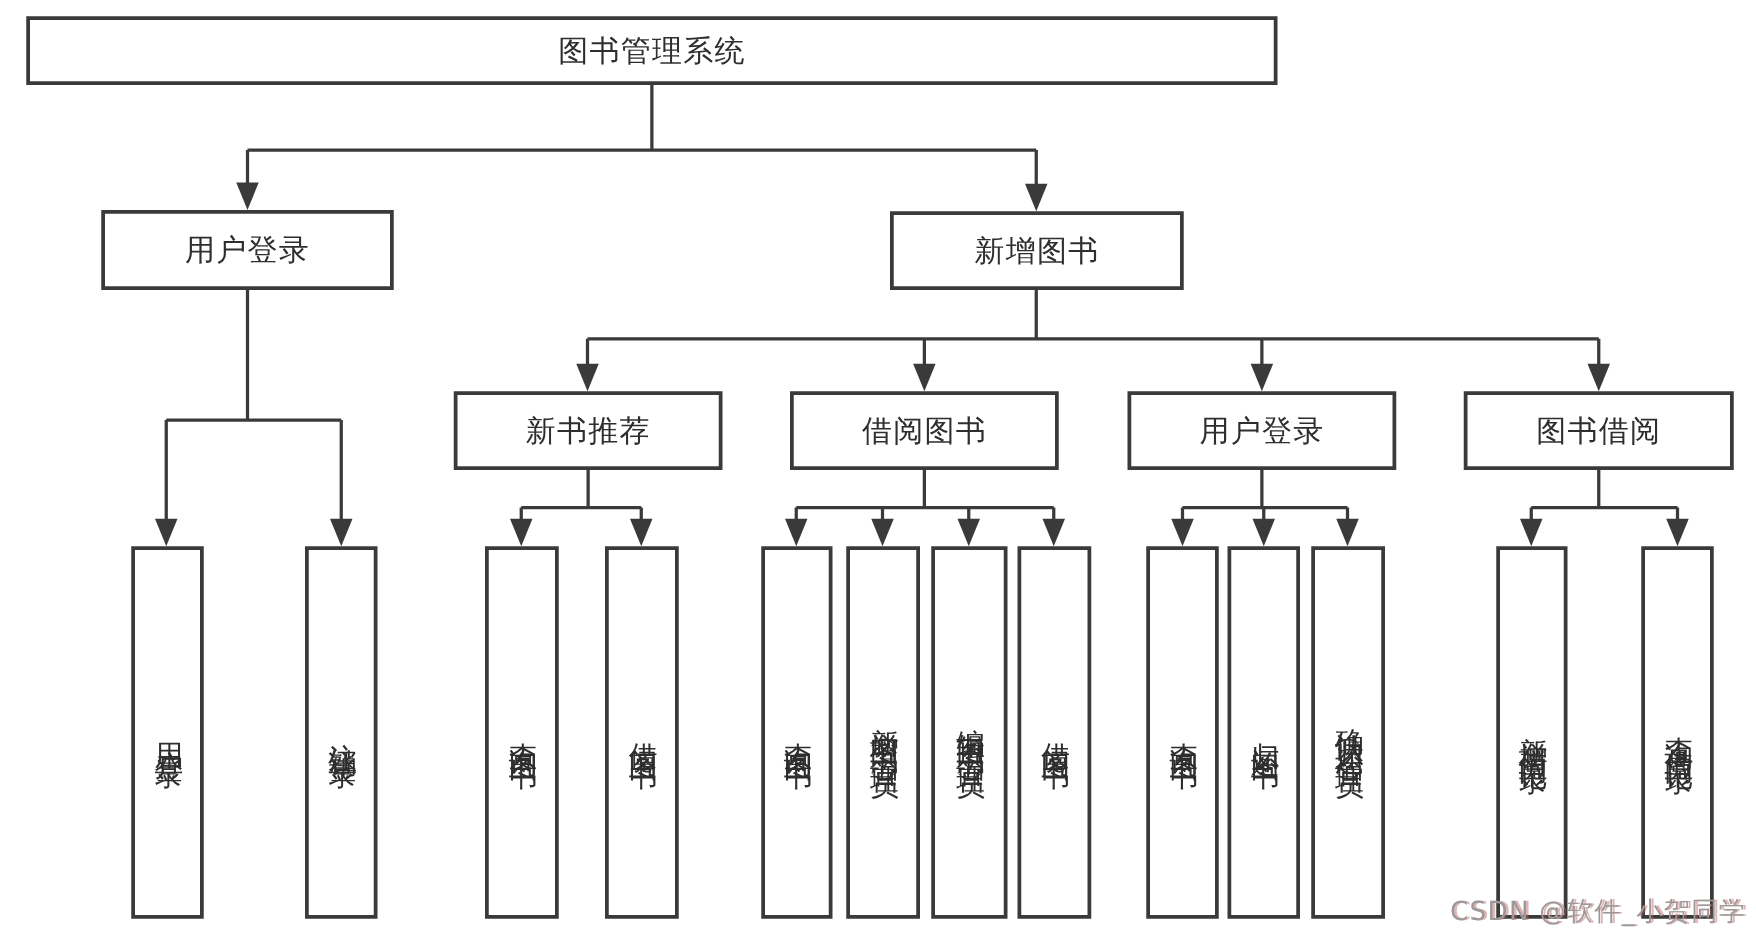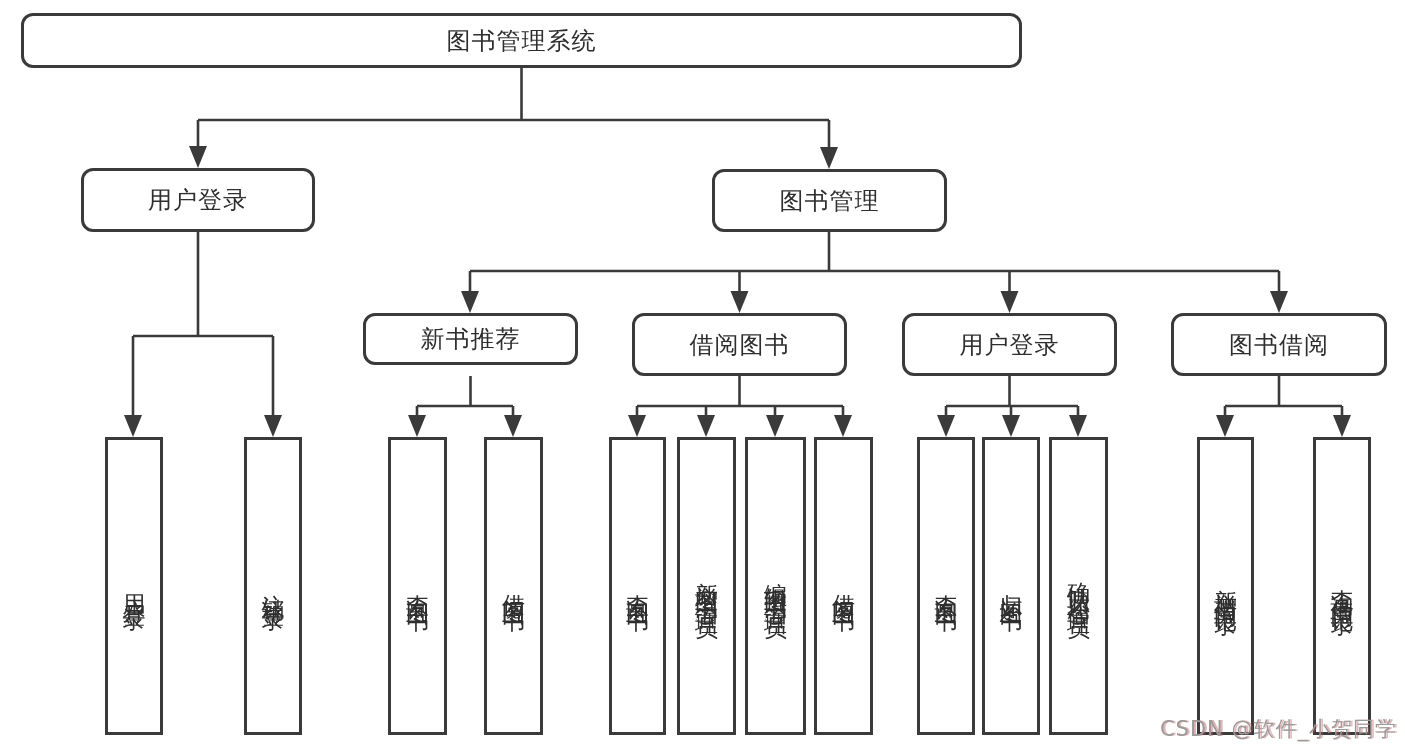--- a/index.html
+++ b/index.html
@@ -14,21 +14,21 @@
   .box{
     position:absolute;
     box-sizing:border-box;
     border:3px solid #3a3a3a;
     background:#ffffff;
     display:flex;
     align-items:center;
     justify-content:center;
     color:#2e2e2e;
   }
-  .box.h{font-size:24px;letter-spacing:1px;border-radius:12px;}
+  .box.h{font-size:24px;letter-spacing:1px;}
   .box.v{
     font-size:23px;
   }
   .box.v .vtxt{
     writing-mode:vertical-rl;
     text-orientation:mixed;
     letter-spacing:5px;
     line-height:1;
     white-space:nowrap;
   }
@@ -123,24 +123,24 @@
   </svg>
 
   <div class="box h" style="left:21px;top:13px;width:1001px;height:55px">
     <span>图书管理系统</span>
   </div>
 
   <div class="box h" style="left:81px;top:168px;width:234px;height:64px">
     <span>用户登录</span>
   </div>
   <div class="box h" style="left:712px;top:169px;width:235px;height:63px">
-    <span>图书管理</span>
+    <span>新增图书</span>
   </div>
 
-  <div class="box h" style="left:363px;top:313px;width:215px;height:52px">
+  <div class="box h" style="left:363px;top:313px;width:215px;height:63px">
     <span>新书推荐</span>
   </div>
   <div class="box h" style="left:632px;top:313px;width:215px;height:63px">
     <span>借阅图书</span>
   </div>
   <div class="box h" style="left:902px;top:313px;width:215px;height:63px">
     <span>用户登录</span>
   </div>
   <div class="box h" style="left:1171px;top:313px;width:216px;height:63px">
     <span>图书借阅</span>

